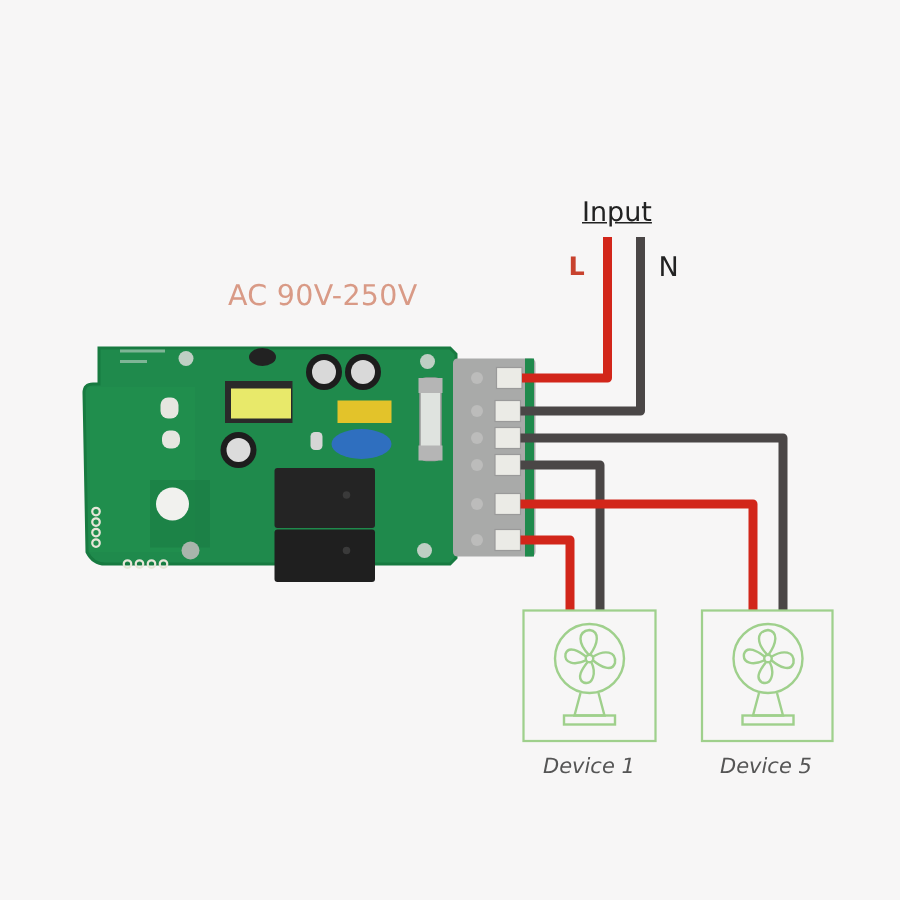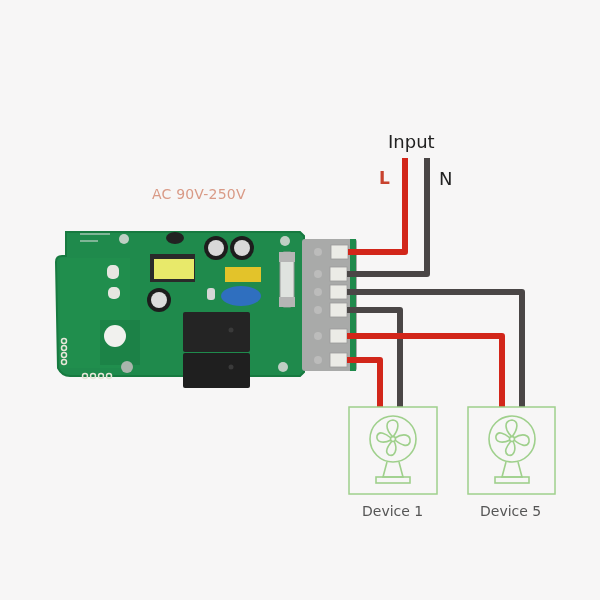--- a/index.html
+++ b/index.html
@@ -1,23 +1,23 @@
 <!DOCTYPE html>
 <html><head>
   <meta charset="utf-8">
   <style>
     html, body { margin:0; padding:0; }
     body { width:600px; height:600px; background:#f7f6f6; position:relative; overflow:hidden; font-family:"DejaVu Sans", sans-serif; }
     .abs { position:absolute; }
     #diagram { position:absolute; left:0; top:0; width:600px; height:600px; }
-    .lbl-ac { left:152px; top:186px; font-size:14px; color:#d99a86; letter-spacing:0.2px; }
-    .lbl-input { left:388px; top:131px; font-size:18px; color:#222; }
+    .lbl-ac { left:152px; top:186px; font-size:19px; color:#d99a86; letter-spacing:0.2px; }
+    .lbl-input { left:388px; top:131px; font-size:18px; color:#222;text-decoration:underline; }
     .lbl-L { left:379px; top:168px; font-size:17px; color:#c8422e; font-weight:bold; }
     .lbl-N { left:439px; top:168px; font-size:18px; color:#222; }
-    .lbl-dev { font-size:14px; color:#555; }
+    .lbl-dev { font-size:14px; color:#555;font-style:italic; }
     .lbl-dev1 { left:362px; top:503px; }
     .lbl-dev2 { left:480px; top:503px; }
   </style>
 </head>
 <body>
 
 <svg id="diagram" viewBox="0 0 600 600" xmlns="http://www.w3.org/2000/svg">
 
   <g>
     <path d="M66 232 L300 232 L304 236 L304 372 L300 376 L70 376 Q62 376 58 368 L56 262 Q56 256 62 256 L66 256 Z" fill="#1f8a4c"></path>

